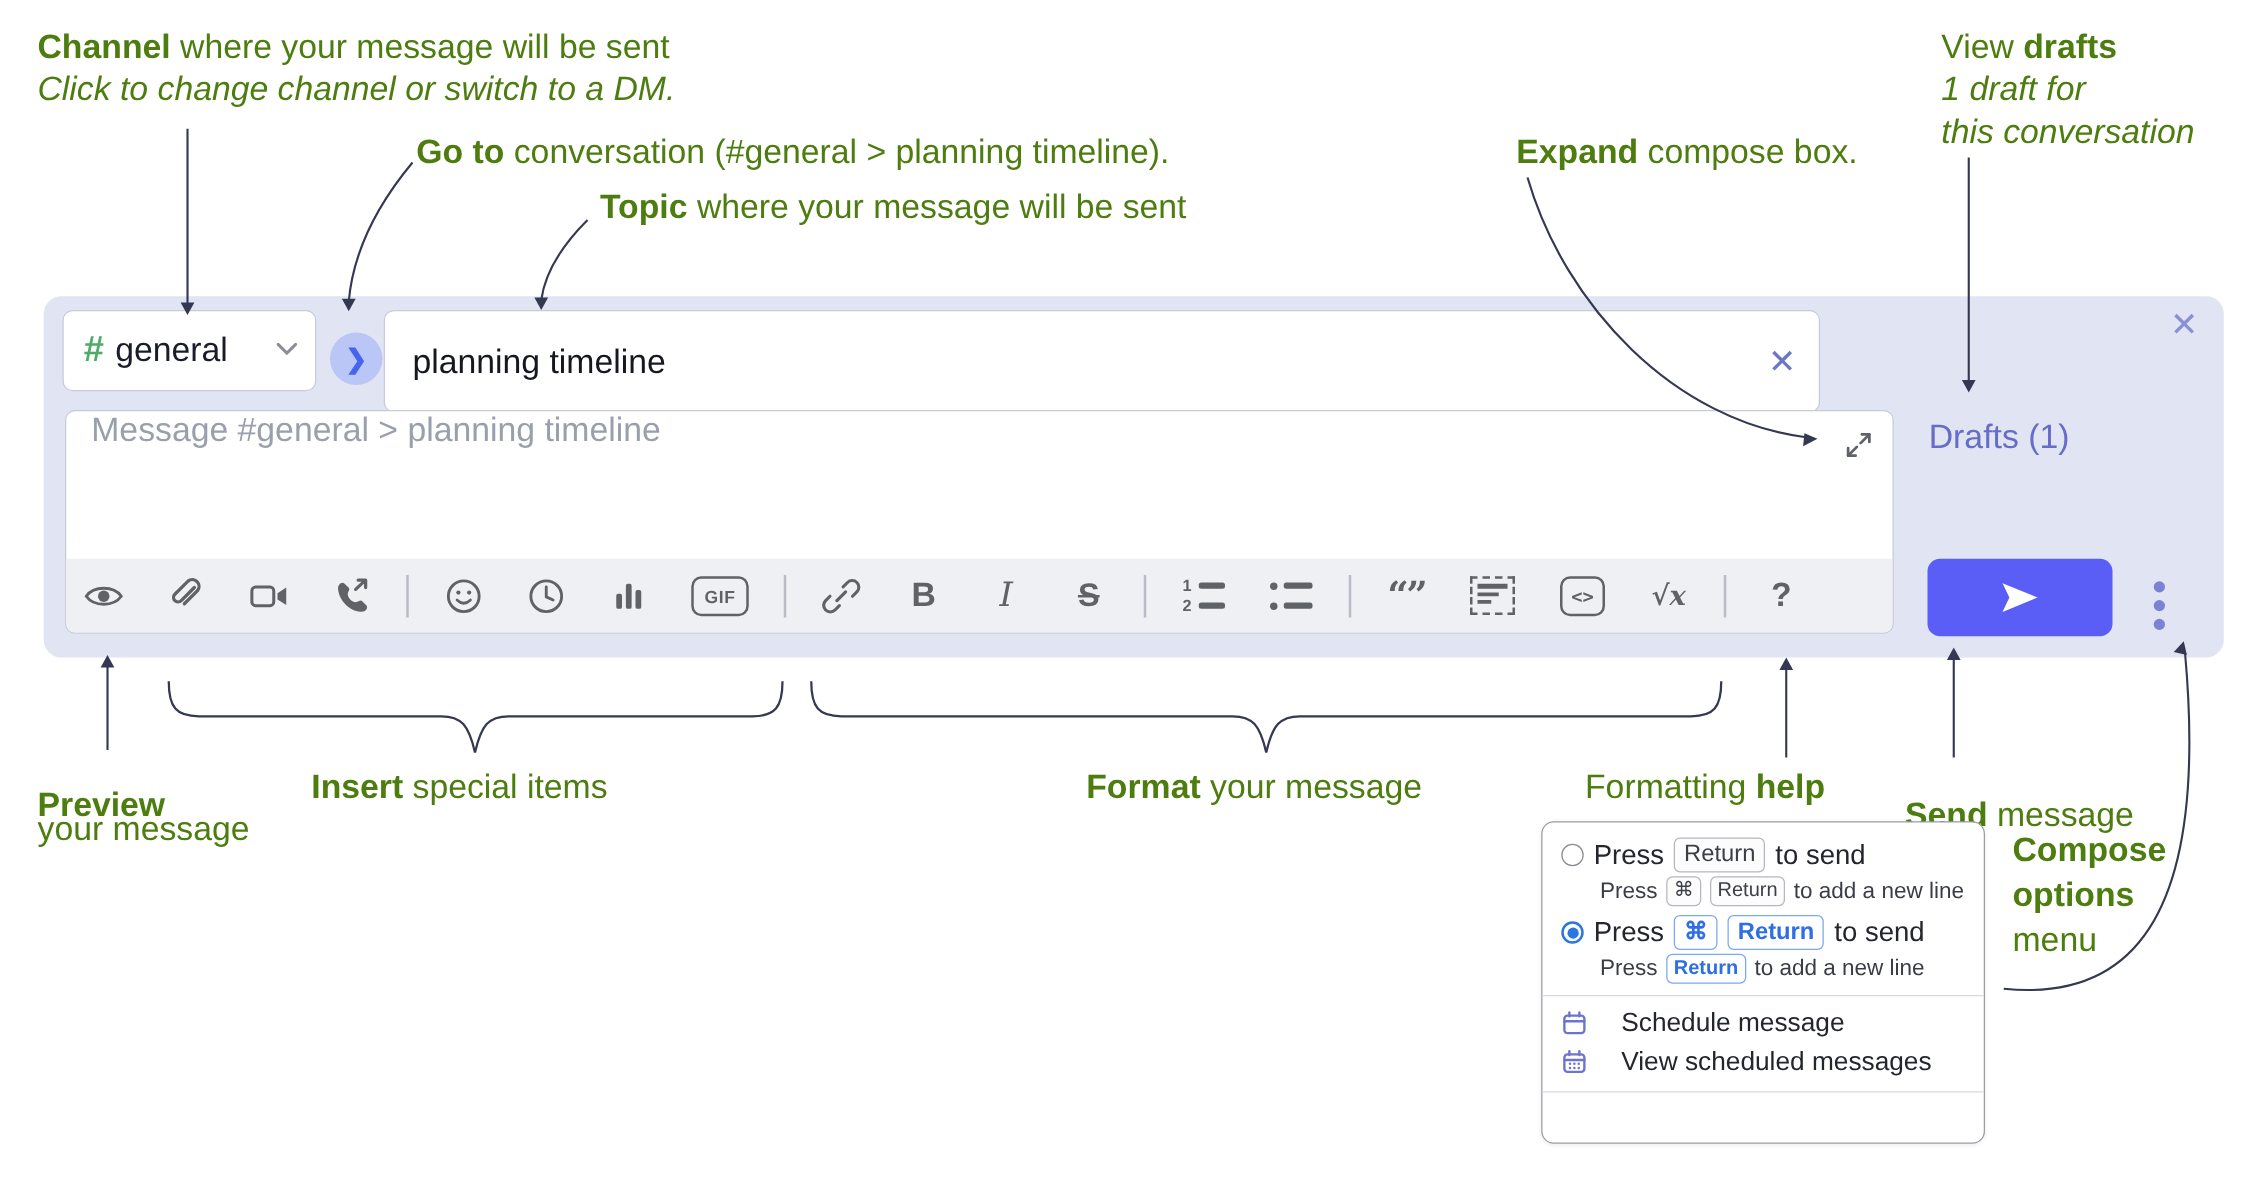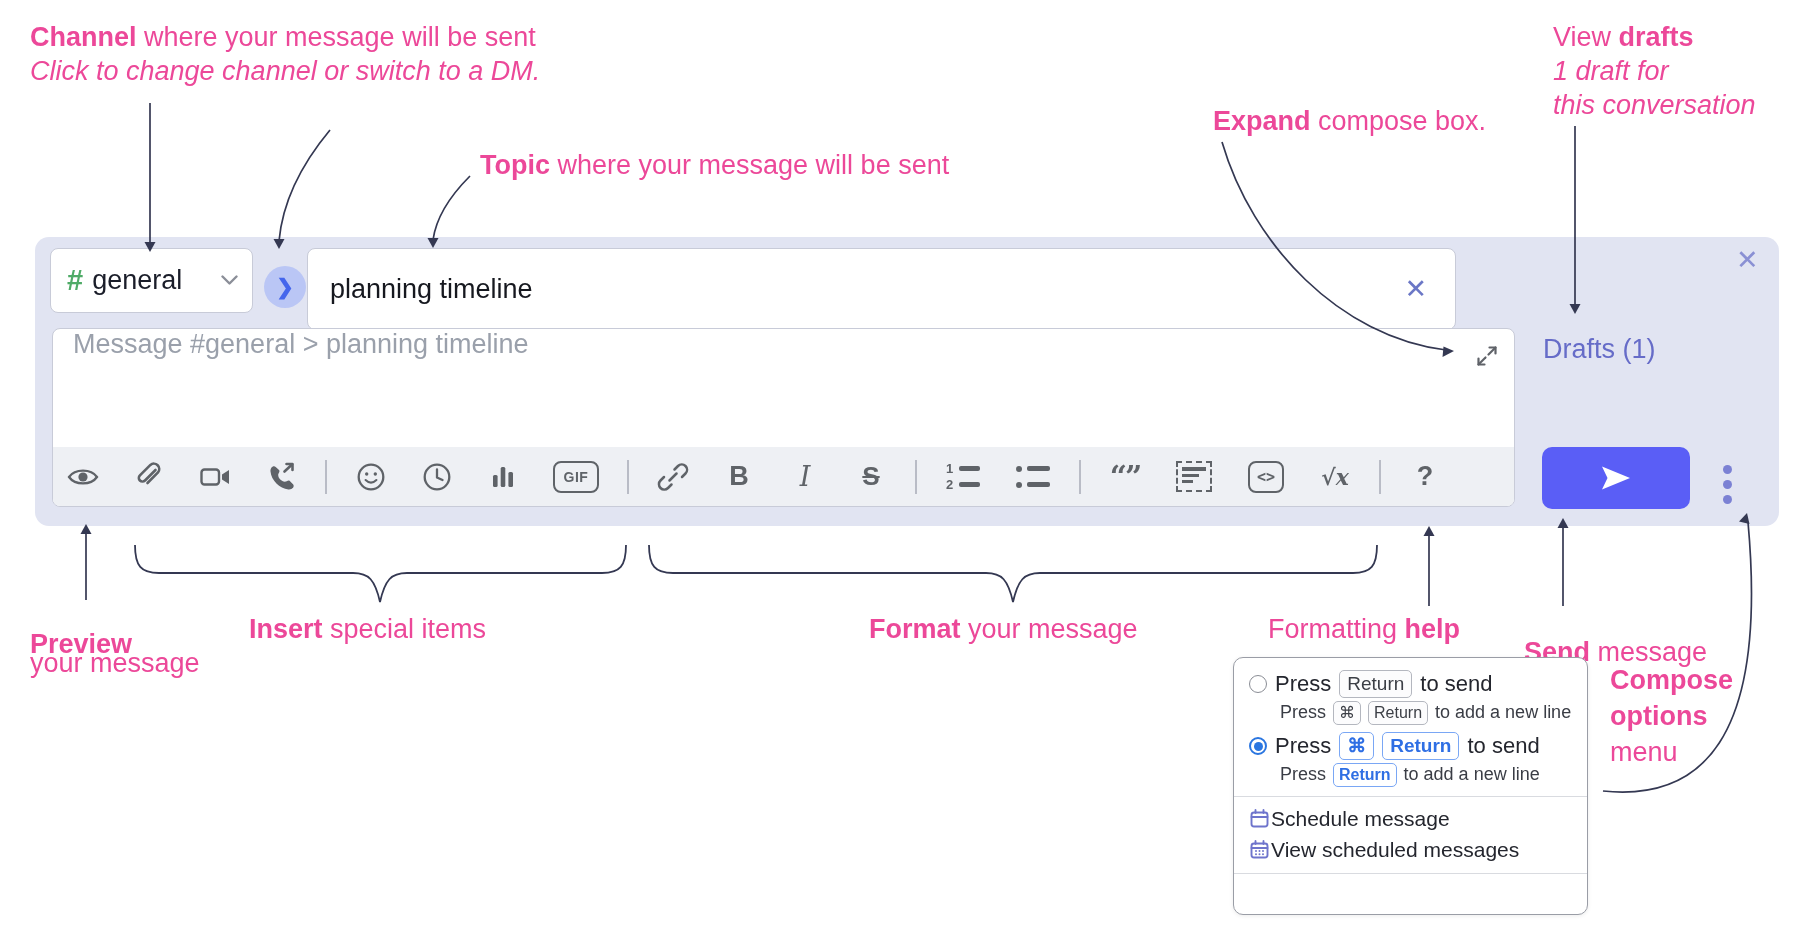--- a/index.html
+++ b/index.html
@@ -3,33 +3,33 @@
 <meta charset="utf-8">
 <style>
   * { margin:0; padding:0; box-sizing:border-box; }
   html,body { background:#ffffff; }
   #stage {
     position:relative; width:1814px; height:944px; overflow:hidden;
     font-family:"Liberation Sans", sans-serif; color:#262a45; background:#fff;
   }
   .abs { position:absolute; }
   
-  .ann { font-size:27px; line-height:34px; color:#ec4899; white-space:nowrap; }
+  .ann { font-size:27px; line-height:34px; color:#4d7c0f; white-space:nowrap; }
   .ann b { font-weight:700; }
   .it { font-style:italic; }
   
   #compose-box { left:35px; top:237px; width:1744px; height:289px; background:#e1e4f2; border-radius:14px; }
   .white-field { background:#fff; border:1px solid #c8cbd8; border-radius:8px; }
   #channel-select { left:50px; top:248px; width:203px; height:65px; display:flex; align-items:center; padding:0 14px 0 16px; }
   #channel-hash { color:#4fab67; font-weight:700; font-size:29px; margin-right:9px; }
   #channel-name { font-size:27px; color:#1a1d29; }
   #channel-chevron { margin-left:auto; }
   #jump-btn { left:264px; top:266px; width:42px; height:42px; border-radius:50%; background:#bac6f5;
     display:flex; align-items:center; justify-content:center; color:#4566ec; font-size:21px; font-weight:700; }
-  #topic-input { left:307px; top:248px; width:1149px; height:82px; display:flex; align-items:center; padding:0 28px 0 22px; }
+  #topic-input { left:307px; top:248px; width:1149px; height:82px; display:flex; align-items:center; padding:0 18px 0 22px; }
   #topic-text { font-size:27px; color:#16181f; }
   #topic-clear { margin-left:auto; color:#6b77c6; font-size:27px; cursor:default; }
   #message-area { left:52px; top:328px; width:1463px; height:179px; overflow:hidden; }
   #message-placeholder { left:20px; top:0; font-size:27px; color:#9aa0ab; }
   #expand-btn { right:16px; top:16px; width:22px; height:22px; }
   #toolbar { position:absolute; left:0; right:0; bottom:0; height:59px; background:#eef0f4;
     display:flex; align-items:center; padding:0 14px; gap:34px; }
   .tbi { width:32px; height:32px; display:flex; align-items:center; justify-content:center;
     color:#5f6368; flex:0 0 auto; }
   .tb-div { width:2px; height:34px; background:#b9bcc6; flex:0 0 auto; margin:0 -6px; }
@@ -69,35 +69,38 @@
   .p-row { display:flex; align-items:center; gap:8px; font-size:22px; color:#24262e; height:30px; }
   .p-sub { display:flex; align-items:center; gap:7px; font-size:18px; color:#3a3d45; height:27px; margin-left:31px; }
   .radio { width:18px; height:18px; border-radius:50%; border:1.6px solid #8a8d95; flex:0 0 auto; }
   .radio.sel { border:2px solid #2b76e0; display:flex; align-items:center; justify-content:center; }
   .radio.sel::after { content:""; width:9px; height:9px; border-radius:50%; background:#2b76e0; }
   .key { border:1px solid #b4b7bf; border-radius:5px; background:#fcfcfd; padding:0 7px; font-size:19px;
     line-height:26px; color:#3c3f46; }
   .key.sm { font-size:16px; line-height:22px; padding:0 5px; }
   .key.blue { border-color:#7aa7f5; color:#2f6fe4; background:#fff; font-weight:600; }
   .p-div { height:1px; background:#d9dbe0; margin:8px -15px 6px -15px; }
-  .p-item { display:flex; align-items:center; gap:1px; font-size:21px; color:#24262e; height:31px; }
+  .p-item { display:flex; align-items:center; gap:27px; font-size:21px; color:#24262e; height:31px; }
   .p-item svg { flex:0 0 auto; }
   
   #overlay { left:0; top:0; width:1814px; height:944px; pointer-events:none; z-index:5; }
 </style>
 </head>
 <body>
 
 <div id="stage">
 
   <div class="abs ann" style="left:30px; top:20px;">
     <b>Channel</b><span> where your message will be sent</span>
   </div>
   <div class="abs ann it" style="left:30px; top:54px;">Click to change channel or switch to a DM.</div>
 
+  <div class="abs ann" style="left:333px; top:104px;">
+    <b>Go to</b><span> conversation (#general &gt; planning timeline).</span>
+  </div>
 
   <div class="abs ann" style="left:480px; top:148px;">
     <b>Topic</b><span> where your message will be sent</span>
   </div>
 
   <div class="abs ann" style="left:1213px; top:104px;">
     <b>Expand</b><span> compose box.</span>
   </div>
 
   <div class="abs ann" style="left:1553px; top:20px;">

